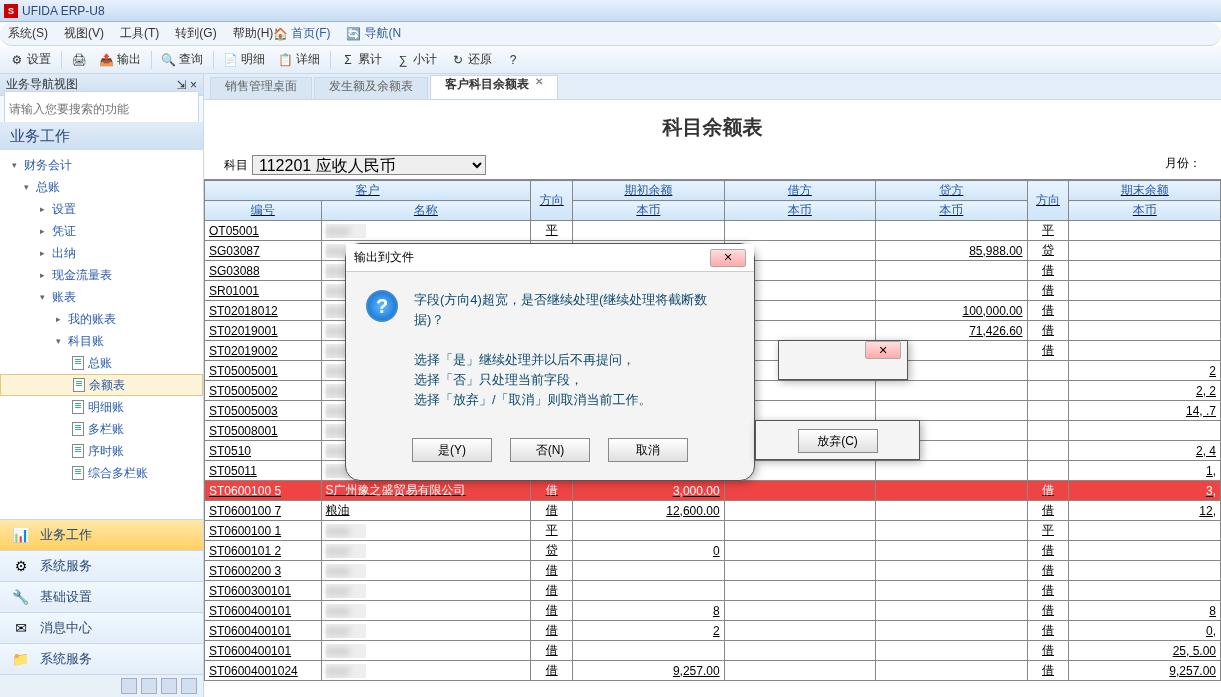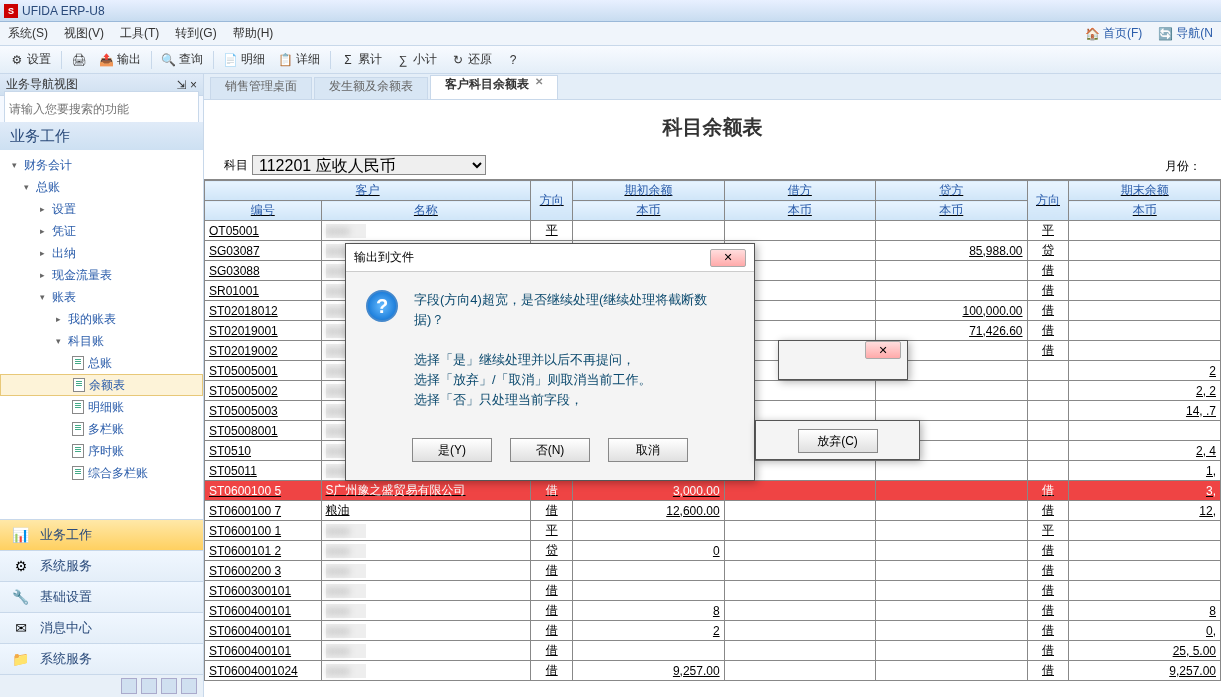--- a/index.html
+++ b/index.html
@@ -2,21 +2,21 @@
 <html><head>
 <meta charset="utf-8">
 <style>
 * { box-sizing: border-box; margin: 0; padding: 0; font-family: "Microsoft YaHei", Arial, sans-serif; }
 body { width: 1221px; height: 697px; overflow: hidden; background: #fff; font-size: 12px; position: relative; }
 
 .titlebar { height: 22px; background: linear-gradient(#e8f0ff,#c8dcf0); border-bottom: 1px solid #9ab8d8; display: flex; align-items: center; padding: 0 4px; }
 .titlebar .logo { width: 14px; height: 14px; background: #c00; color: #fff; font-size: 9px; text-align: center; line-height: 14px; margin-right: 4px; font-weight: bold; }
 .titlebar .title { color: #2a4a7a; font-size: 12px; }
 
-.menubar { height: 24px; background: #f0f5fb; border-bottom: 1px solid #c8d8ea; display: flex; align-items: center; justify-content: space-between; padding: 0 8px; }
+.menubar { height: 24px; background: #f0f5fb; border-bottom: 1px solid #c8d8ea; display: flex; align-items: center; justify-content: flex-start; padding: 0 8px; border-radius: 12px; }
 .menubar .left, .menubar .right { display: flex; gap: 16px; }
 .menubar span { color: #333; cursor: default; }
 .menubar .right span { color: #2a5caa; display: flex; align-items: center; gap: 3px; }
 
 .toolbar { height: 28px; background: linear-gradient(#f8fbff,#e4eef8); border-bottom: 1px solid #c8d8ea; display: flex; align-items: center; padding: 0 6px; gap: 6px; }
 .tb { display: flex; align-items: center; gap: 3px; padding: 2px 4px; color: #333; }
 .tb .ico { width: 14px; height: 14px; display: inline-flex; align-items: center; justify-content: center; }
 .sep { width: 1px; height: 18px; background: #c8d8ea; }
 
 .main { display: flex; height: calc(697px - 22px - 24px - 28px); position: relative; }
@@ -47,21 +47,21 @@
 .statusbar .s-ico { width: 16px; height: 16px; background: #d0e0f0; border: 1px solid #aac; }
 
 .content { flex: 1; display: flex; flex-direction: column; overflow: hidden; }
 .tabs { height: 26px; background: #e4eef8; border-bottom: 1px solid #c8d8ea; display: flex; align-items: flex-end; padding-left: 6px; gap: 0; }
 .tab { height: 22px; padding: 0 14px; display: flex; align-items: flex-start; background: #d8e6f4; border: 1px solid #c8d8ea; border-bottom: none; margin-right: 2px; color: #666; position: relative; }
 .tab.active { background: #fff; color: #333; font-weight: bold; height: 24px; }
 .tab .xc { margin-left: 6px; font-size: 10px; color: #888; }
 
 .report { flex: 1; background: #fff; display: flex; flex-direction: column; overflow: hidden; }
 .report-title { text-align: center; font-size: 20px; font-weight: bold; padding: 14px 0 10px; color: #333; }
-.filter { display: flex; align-items: flex-end; padding: 4px 20px; justify-content: space-between; }
+.filter { display: flex; align-items: flex-start; padding: 4px 20px; justify-content: space-between; }
 .filter .l { display: flex; align-items: center; gap: 4px; }
 .filter select { width: 234px; height: 20px; border: 1px solid #888; font-size: 16px; padding: 0 2px; }
 
 .grid { flex: 1; overflow: auto; border-top: 1px solid #888; position: relative; }
 table { border-collapse: collapse; width: 100%; text-decoration: underline; }
 th, td { border: 1px solid #888; padding: 0 4px; height: 20px; font-size: 12px; white-space: nowrap; overflow: hidden; text-overflow: ellipsis; }
 th { background: linear-gradient(#e8f4ff,#cfe5f8); color: #2a5caa; font-weight: normal; text-align: center; }
 td { background: #fff; }
 td.num { text-align: right; }
 td.dir { text-align: center; }
@@ -529,32 +529,32 @@
                 <td class="num">9,257.00</td>
               </tr>
             </tbody>
         </table>
       </div>
     </div>
   </div>
 </div>
 
 <div class="modal-overlay">
-  <div class="modal" style="left:345px; top:243px; width:410px;">
+  <div class="modal" style="left:345px; top:243px; width:410px;border-radius:15px;">
     <div class="m-title">
       <span>输出到文件</span>
       <span class="mx">✕</span>
     </div>
     <div class="m-body">
       <div class="m-icon">?</div>
       <div class="m-text">
         <div>字段(方向4)超宽，是否继续处理(继续处理将截断数据)？</div><br>
         <div>选择「是」继续处理并以后不再提问，</div>
+        <div>选择「否」只处理当前字段，</div>
         <div>选择「放弃」/「取消」则取消当前工作。</div>
-        <div>选择「否」只处理当前字段，</div>
       </div>
     </div>
     <div class="m-buttons">
       <button class="m-btn">是(Y)</button>
       <button class="m-btn">否(N)</button>
       <button class="m-btn">取消</button>
     </div>
   </div>
   <div class="modal" style="left:755px; top:420px; width:165px; height:40px;">
     <div style="height:40px; display:flex; align-items:center; justify-content:center;">

